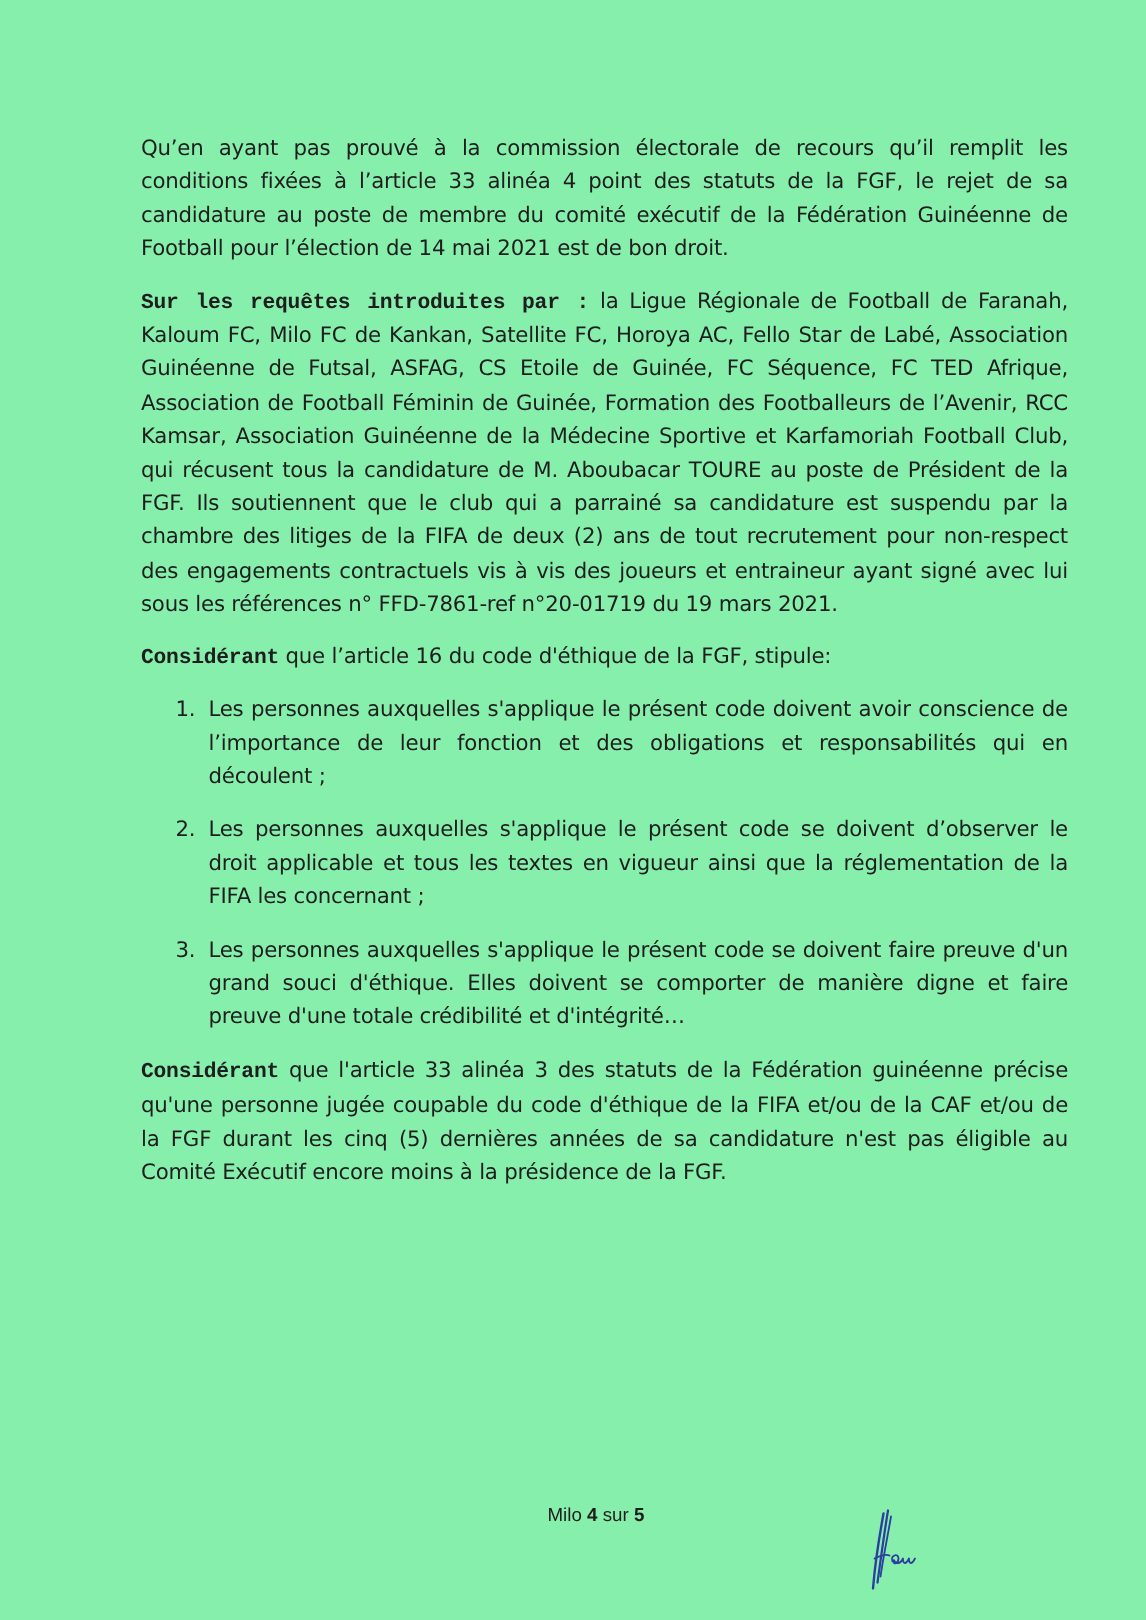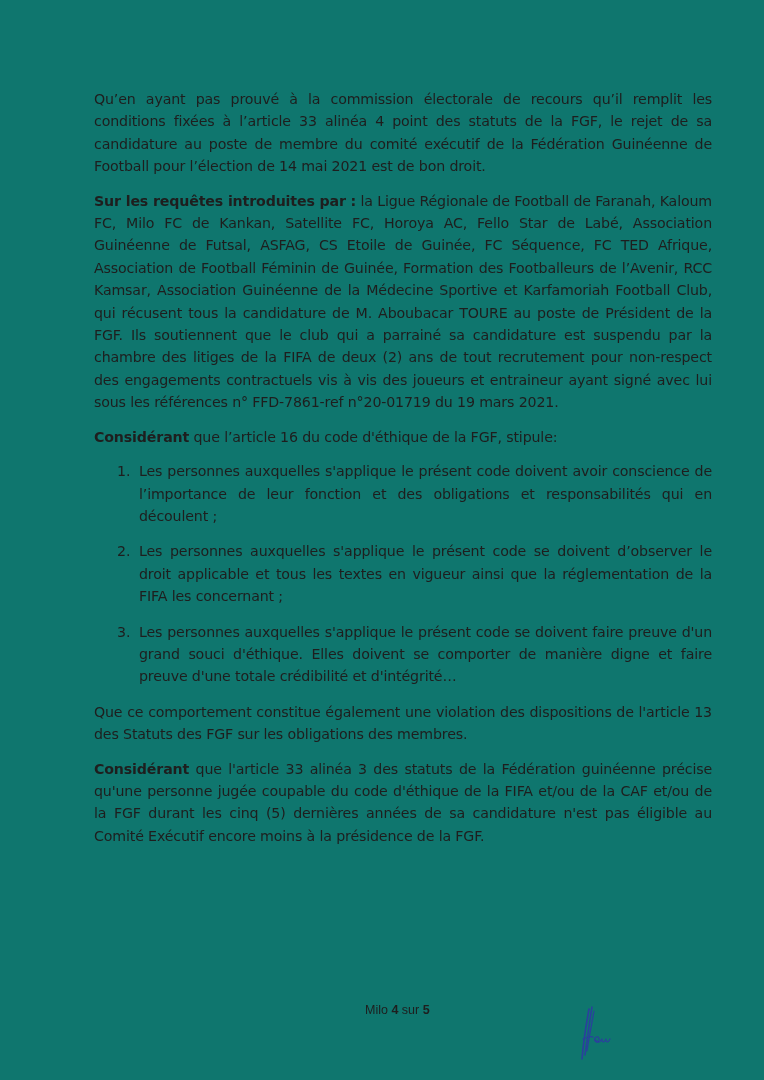--- a/index.html
+++ b/index.html
@@ -13,38 +13,39 @@
     position: relative;
     overflow: hidden;
     background: #fdfdfd;
     color: #1e1e1e;
     font-family: "DejaVu Sans", sans-serif;
   }
   .page {
     position: absolute;
     left: 0; top: 0;
     width: 764px; height: 1080px;
-    background: #0f766e;
+    background: #86efac;
   }
   .content {
     position: absolute;
     left: 94px;
     top: 88px;
     width: 618px;
     font-size: 14.2px;
     line-height: 22.4px;
     letter-spacing: -0.15px;
     word-spacing: 0px;
   }
   .para {
     margin: 0 0 12px 0;
     text-align: justify;
   }
   .para b {
     font-weight: bold;
+    font-family: Liberation Mono, monospace;
   }
   .list {
     list-style: none;
     margin: 0 0 10px 0;
     padding: 0;
   }
   .list-item {
     position: relative;
     padding-left: 45px;
     margin-bottom: 13px;
@@ -98,21 +99,20 @@
         <span class="num">2.</span>
         <span>Les personnes auxquelles s'applique le présent code se doivent d’observer le droit  applicable et tous les textes en vigueur ainsi que la réglementation de la FIFA les concernant ;</span>
       </li>
       <li class="list-item">
         <span class="num">3.</span>
         <span>Les personnes auxquelles s'applique le présent code se doivent faire preuve d'un grand souci d'éthique. Elles doivent se comporter de manière digne et faire preuve d'une totale crédibilité et d'intégrité…</span>
       </li>
     </ol>
 
 
-    <p class="para">Que ce comportement constitue également une violation des dispositions de l'article 13 des Statuts des FGF sur les obligations des membres.</p>
 
     <p class="para">
       <b>Considérant</b><span> que l'article 33 alinéa 3 des statuts de la Fédération guinéenne précise qu'une personne jugée coupable du code d'éthique de la FIFA et/ou de la CAF et/ou de la FGF durant les cinq (5) dernières années de sa candidature n'est pas éligible au Comité Exécutif encore moins à la présidence de la FGF.</span>
     </p>
 
   </div>
 
   <div class="footer">
     <span>Milo </span><b>4</b><span> sur </span><b>5</b>
   </div>

